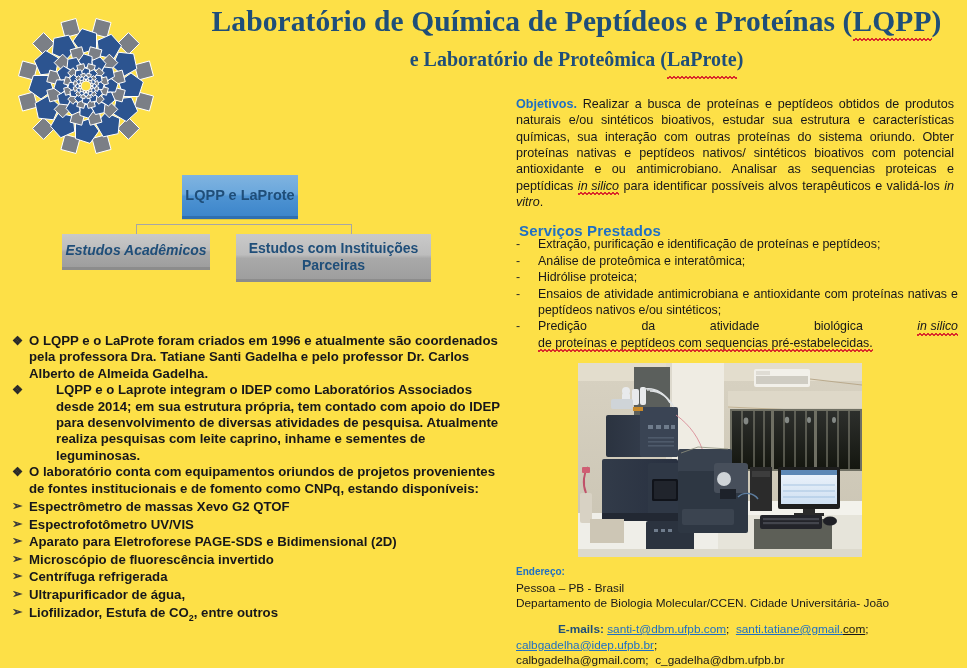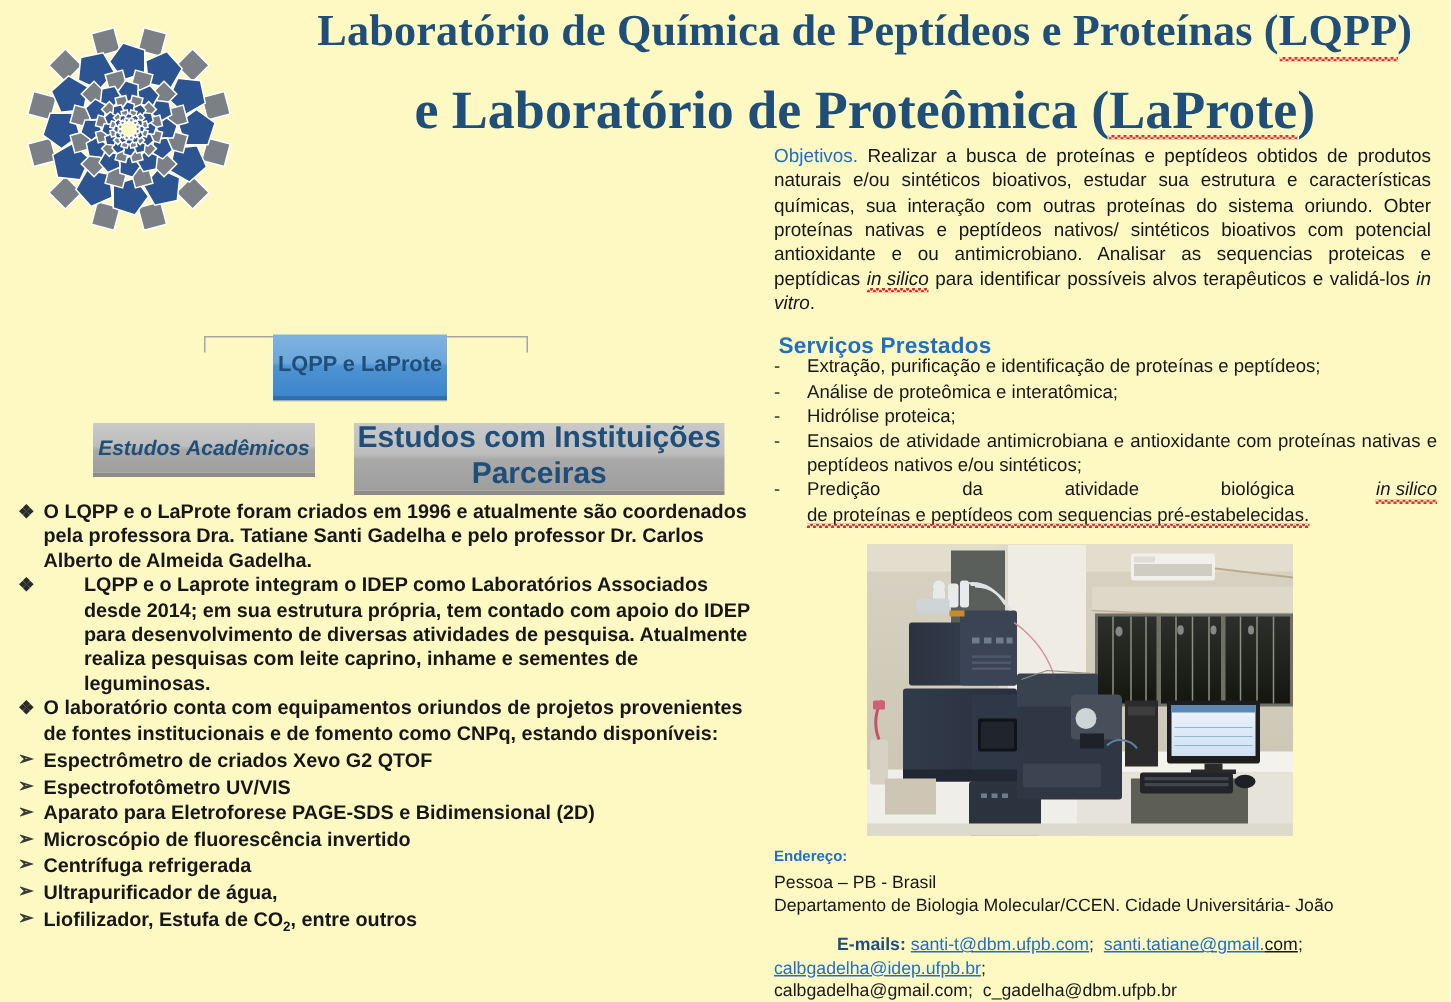--- a/index.html
+++ b/index.html
@@ -3,65 +3,64 @@
 <meta charset="utf-8">
 <title>LQPP e LaProte</title>
 <style>
   html,body{margin:0;padding:0;background:#fff;}
   body{
     width:967px;height:668px;position:relative;overflow:hidden;
     font-family:"Liberation Sans",sans-serif;
     color:#17171a;
     -webkit-font-smoothing:antialiased;
   }
-  .page{position:absolute;inset:0;background:#fef9c3;}
+  .page{position:absolute;inset:0;background:#fde047;}
 
   
   .sq{position:relative;display:inline-block;}
   .sq::after{
     content:"";position:absolute;left:0;right:0;bottom:-1px;height:3px;
     background-image:
       radial-gradient(circle at 1px 2.4px,#d8232a 1.05px,transparent 1.2px),
       radial-gradient(circle at 3px 0.6px,#d8232a 1.05px,transparent 1.2px);
     background-size:4px 3px;background-repeat:repeat-x;
     opacity:.95;pointer-events:none;
   }
 
   
   .logo{position:absolute;left:6px;top:14px;width:170px;height:150px;}
   .title-wrap{
     position:absolute;left:186px;top:2px;width:781px;text-align:center;
     font-family:"Liberation Serif",serif;font-weight:bold;color:#1F4E79;
   }
   .title-l1{font-size:29.5px;line-height:38px;letter-spacing:.1px;}
-  .title-l2{font-size:36px;line-height:37px;margin-top:15px;}
+  .title-l2{font-size:20px;line-height:37px;margin-top:1px;}
 
   
   .chart{position:absolute;left:56px;top:168px;width:430px;height:120px;}
   .node{
     position:absolute;box-sizing:border-box;
     font-weight:bold;color:#1F4E79;text-align:center;
     display:flex;align-items:center;justify-content:center;
     line-height:1.16;
-    margin-top:48px;
   }
   .node-root{
     left:126px;top:7px;width:116px;height:44px;font-size:14.5px;
     background:linear-gradient(to bottom,#7FB3E0 0%,#6AA7DC 46%,#4E93D2 52%,#3D86CB 100%);
     border-bottom:3px solid #2F6FB0;
     box-shadow:0 1px 0 rgba(0,0,0,.10);
   }
   .node-a{
     left:6px;top:66px;width:148px;height:36px;font-size:14px;
     background:linear-gradient(to bottom,#C9C9C9 0%,#BDBDBD 46%,#A9A9A9 54%,#9E9E9E 100%);
     border-bottom:3px solid #8C8C8C;
     font-style:italic;
   }
   .node-b{
-    left:180px;top:66px;width:247px;height:48px;font-size:20px;
+    left:180px;top:66px;width:195px;height:48px;font-size:14px;
     background:linear-gradient(to bottom,#C9C9C9 0%,#BDBDBD 46%,#A9A9A9 54%,#9E9E9E 100%);
     border-bottom:3px solid #8C8C8C;
   }
   .conn{position:absolute;background:#A6A6A6;}
   .conn-h{left:80px;top:56px;width:216px;height:1px;}
   .conn-v1{left:80px;top:56px;width:1px;height:11px;}
   .conn-v2{left:295px;top:56px;width:1px;height:11px;}
 
   
   .blk{position:absolute;}
@@ -76,21 +75,21 @@
   .lb-item{font-weight:bold;line-height:16.4px;margin-bottom:1px;}
   .lb-item .bul{width:17px;font-size:12.4px;color:#2a2a2a;line-height:16.4px;}
   .lb-item.ind .txt{padding-left:5px;margin-left:22px;}
   .eq-item{font-weight:bold;line-height:17.6px;}
   .eq-item .bul{width:16px;font-size:12.6px;color:#3a3a3a;line-height:17.6px;}
   .eq-item .txt{padding-left:1px;}
   sub{font-size:.68em;}
 
   
   .obj{left:516px;top:96px;width:438px;font-size:12.6px;line-height:16.35px;text-align:justify;}
-  .obj .lead{color:#1F6FC4;font-weight:normal;}
+  .obj .lead{color:#1F6FC4;font-weight:bold;}
   .svc-head{left:519px;top:222px;font-size:15px;font-weight:bold;color:#1F6FC4;letter-spacing:.15px;}
   .svc{left:516px;top:236px;width:442px;font-size:12.4px;line-height:16.1px;}
   .svc li.row{margin-bottom:.5px;}
   .svc .bul{width:22px;color:#2a2a2a;}
   .svc .txt{text-align:justify;}
 
   
   .photo{
     position:absolute;left:578px;top:363px;width:284px;height:194px;
     overflow:hidden;background:#cfc9bb;
@@ -285,21 +284,21 @@
         <span class="txt">LQPP e o Laprote integram o IDEP como Laboratórios Associados desde 2014; em sua estrutura própria, tem contado com apoio do IDEP para desenvolvimento de diversas atividades de pesquisa. Atualmente realiza pesquisas com leite caprino, inhame e sementes de leguminosas.</span>
       </li>
       <li class="row lb-item">
         <span class="bul">❖</span>
         <span class="txt">O laboratório conta com equipamentos oriundos de projetos provenientes de fontes institucionais e de fomento como CNPq, estando disponíveis:</span>
       </li>
     </ul>
     <ul class="plain" style="margin-top:1px;">
       <li class="row eq-item">
         <span class="bul">➢</span>
-        <span class="txt">Espectrômetro de criados Xevo G2 QTOF</span>
+        <span class="txt">Espectrômetro de massas Xevo G2 QTOF</span>
       </li>
       <li class="row eq-item">
         <span class="bul">➢</span>
         <span class="txt">Espectrofotômetro UV/VIS</span>
       </li>
       <li class="row eq-item">
         <span class="bul">➢</span>
         <span class="txt">Aparato para Eletroforese PAGE-SDS e Bidimensional (2D)</span>
       </li>
       <li class="row eq-item">

